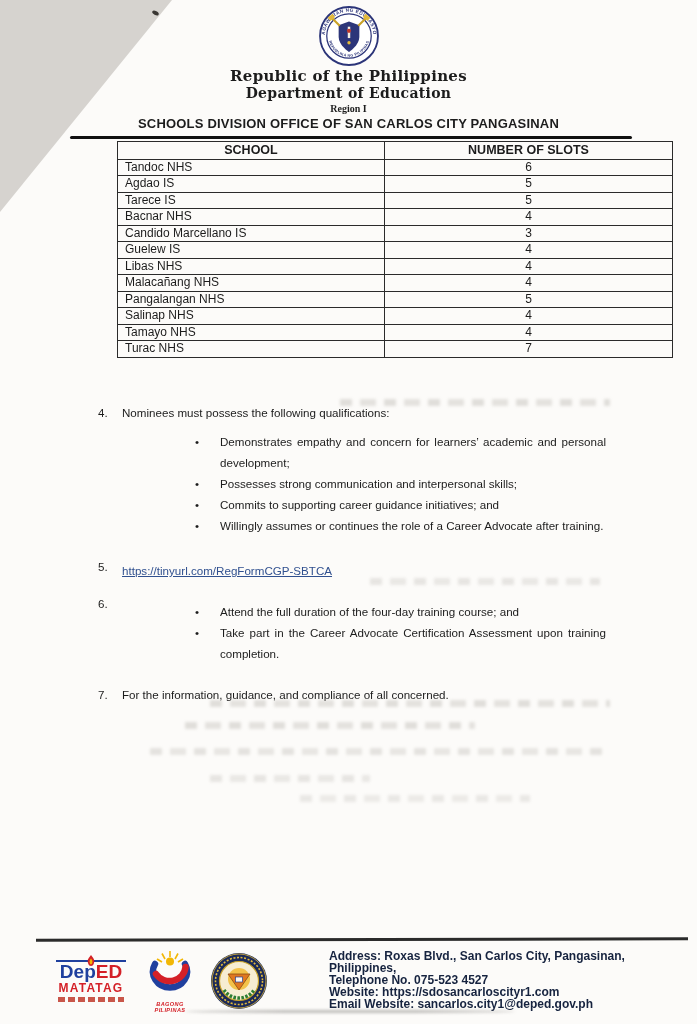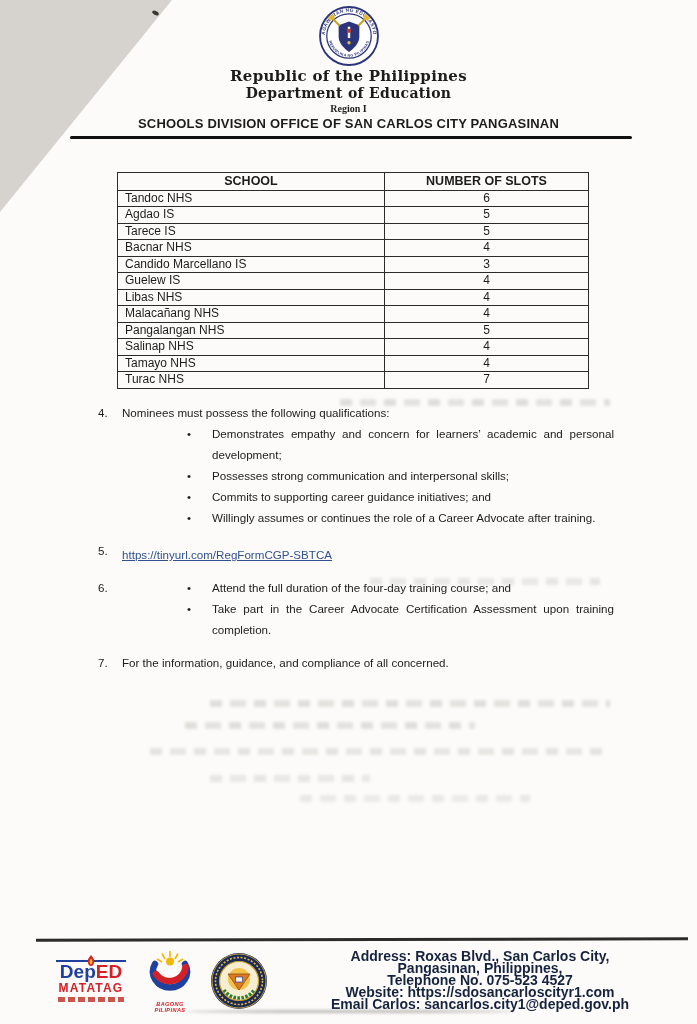--- a/index.html
+++ b/index.html
@@ -17,52 +17,52 @@
   
   .doc-header{position:absolute;top:6px;left:0;right:0;text-align:center;}
   .seal{display:block;margin:0 auto;}
   .blackletter{font-family:"DejaVu Serif",serif;font-weight:bold;letter-spacing:.3px;line-height:17px;}
   .bl1{font-size:15px;margin-top:2px;}
   .bl2{font-size:14px;}
   .region{font-family:"Liberation Serif",serif;font-weight:bold;font-size:10px;margin-top:1px;}
   .office{font-size:13px;font-weight:bold;letter-spacing:.2px;margin-top:2px;}
   .thick-rule{position:absolute;top:136px;left:70px;width:562px;height:3.4px;background:#101010;border-radius:2px;}
   
-  table.slots{position:absolute;top:141px;left:117px;width:472px;border-collapse:collapse;
-      font-size:12px;background:transparent;margin-top:31px;}
+  table.slots{position:absolute;top:141px;left:117px;width:556px;border-collapse:collapse;
+      font-size:12px;background:transparent;}
   table.slots th,table.slots td{border:1.4px solid #2b2b2b;padding:0 7px;height:15.5px;line-height:15.5px;}
   table.slots th{font-size:12.5px;font-weight:bold;text-align:center;height:16.5px;}
   table.slots td.school{text-align:left;width:252px;}
   table.slots td.slots-n,table.slots th.slots-n{text-align:center;}
   
   .body-items{position:absolute;top:402px;left:98px;width:516px;font-size:11.6px;line-height:21px;}
   .item{display:flex;margin-bottom:12px;}
   .item .num{width:24px;flex:0 0 24px;}
   .item .itext{flex:1;}
   .item p{margin:0;text-align:justify;}
-  .item ul{margin:0;padding:0 0 0 90px;list-style:none;}
+  .item ul{margin:8px;padding:0 0 0 90px;list-style:none;}
   .item ul li{position:relative;text-align:justify;}
   .item ul li::before{content:"•";position:absolute;left:-25px;}
   .reg-link{display:inline-block;color:#30508f;margin-top:4px;}
   
   .footer-rule{position:absolute;top:938px;left:36px;width:652px;height:2.6px;background:#2b2b2b;transform:rotate(-.12deg);}
   .logos{position:absolute;top:951px;left:52px;display:flex;align-items:center;gap:12px;height:60px;}
   .deped-logo{width:78px;text-align:center;}
   .deped-word{position:relative;font-weight:bold;font-size:19px;line-height:17px;font-family:"Liberation Sans",sans-serif;}
   .deped-word .dep{color:#20409e;}
   .deped-word .ed{color:#d42027;}
   .deped-topline{height:2.4px;background:#20409e;margin:0 4px 1px 4px;}
   .torch{position:absolute;left:50%;top:-8px;transform:translateX(-50%);}
   .matatag{color:#d42027;font-weight:bold;font-size:12px;letter-spacing:1.2px;margin-top:1px;}
   .micro-strip{height:5px;margin:2px 6px 0 6px;opacity:.85;
       background:repeating-linear-gradient(90deg,#c0392b 0 7px,transparent 7px 10px);}
   .bagong{width:56px;text-align:center;}
   .bagong-label{color:#d42027;font-weight:bold;font-size:5.6px;letter-spacing:.4px;margin-top:1px;font-style:italic;}
-  .addr{position:absolute;top:950px;right:52px;width:330px;text-align:center;
-      font-size:14px;font-weight:bold;line-height:12px;color:#16233f;}
+  .addr{position:absolute;top:950px;right:38px;width:330px;text-align:left;
+      font-size:12px;font-weight:bold;line-height:12px;color:#16233f;}
 </style>
 </head>
 <body>
 
 <div class="canvas">
 
   <div class="corner-wedge"></div>
 
   <div class="speck"></div>
 
@@ -244,17 +244,17 @@
       <path d="M18,22 H40 L29,38 Z" fill="#e07820" stroke="#8a4a12" stroke-width="0.8"></path>
       <rect x="25.5" y="25" width="7" height="5" fill="#fdf8ee" stroke="#20409e" stroke-width="0.7"></rect>
       <path d="M14,38 A 18,18 0 0 0 44,38" fill="none" stroke="#2e7d32" stroke-width="3.4" stroke-dasharray="2.6 1.4"></path>
     </svg>
   </div>
 
   <div class="addr">
     <div>Address: Roxas Blvd., San Carlos City, Pangasinan, Philippines,</div>
     <div>Telephone No.  075-523 4527</div>
     <div>Website: https://sdosancarloscityr1.com</div>
-    <div>Email Carlos: sancarlos.city1@deped.gov.ph</div>
+    <div>Email Website: sancarlos.city1@deped.gov.ph</div>
   </div>
 
   <div class="smudge"></div>
 </div>
 
 </body></html>

